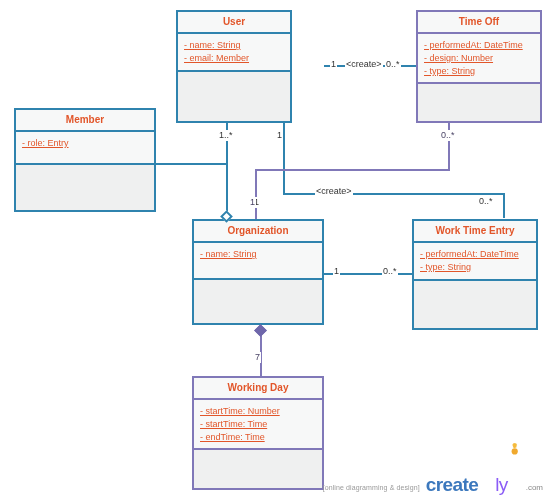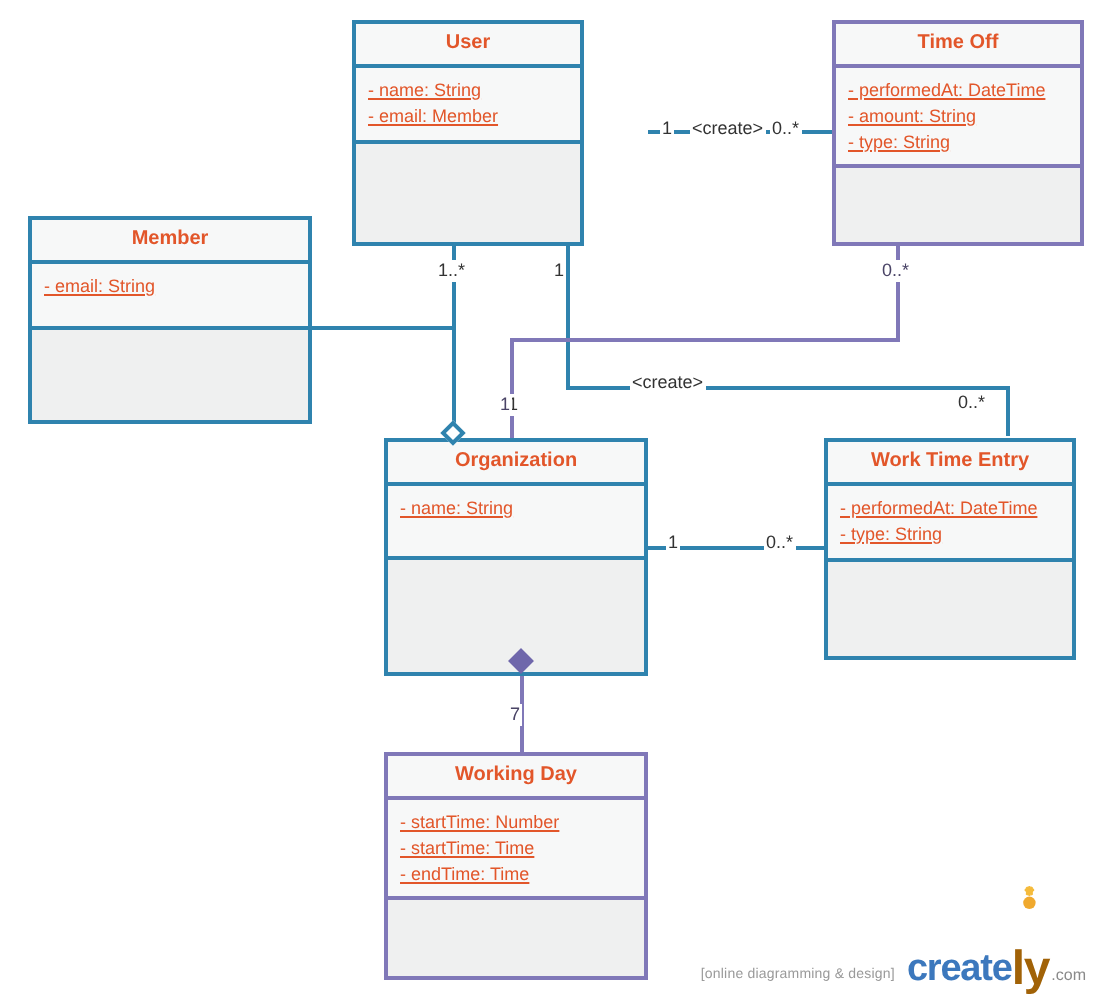--- a/index.html
+++ b/index.html
@@ -124,32 +124,33 @@
     color: #9a9a9a;
     margin-right: 6px;
     margin-bottom: 3px;
     letter-spacing: 0.1px;
     white-space: nowrap;
   }
   #wm-logo {
     position: relative;
     display: flex;
     align-items: flex-end;
+    gap: 17px;
   }
   .wm-create {
     font-size: 19px;
     font-weight: bold;
     color: #3c78bd;
     letter-spacing: -0.6px;
     line-height: 19px;
   }
   .wm-ly {
-    font-size: 24px;
-    font-weight: bold;
-    color: #a16207;
+    font-size: 19px;
+    font-weight: normal;
+    color: #8b5cf6;
     letter-spacing: -0.6px;
     line-height: 19px;
   }
   .wm-dotcom {
     font-size: 8px;
     color: #8a8a8a;
     margin-left: 1px;
     margin-bottom: 2px;
     margin-top: 32px;
   }
@@ -206,35 +207,35 @@
       <div class="uml-attr">- name: String</div>
       <div class="uml-attr">- email: Member</div>
     </div>
     <div class="uml-ops"></div>
   </div>
 
   <div class="uml-class purple" style="left:416px; top:10px; width:126px; height:113px;">
     <div class="uml-title">Time Off</div>
     <div class="uml-attrs" style="height:50px;">
       <div class="uml-attr">- performedAt: DateTime</div>
-      <div class="uml-attr">- amount: String</div>
+      <div class="uml-attr">- design: Number</div>
       <div class="uml-attr">- type: String</div>
     </div>
     <div class="uml-ops"></div>
   </div>
 
   <div class="uml-class" style="left:14px; top:108px; width:142px; height:104px;">
     <div class="uml-title">Member</div>
     <div class="uml-attrs" style="height:33px;">
-      <div class="uml-attr">- email: String</div>
-    </div>
-    <div class="uml-ops"></div>
-  </div>
-
-  <div class="uml-class" style="left:192px; top:219px; width:132px; height:119px;">
+      <div class="uml-attr">- role: Entry</div>
+    </div>
+    <div class="uml-ops"></div>
+  </div>
+
+  <div class="uml-class" style="left:192px; top:219px; width:132px; height:106px;">
     <div class="uml-title">Organization</div>
     <div class="uml-attrs" style="height:37px;">
       <div class="uml-attr">- name: String</div>
     </div>
     <div class="uml-ops"></div>
   </div>
 
   <div class="uml-class" style="left:412px; top:219px; width:126px; height:111px;">
     <div class="uml-title">Work Time Entry</div>
     <div class="uml-attrs" style="height:38px;">

